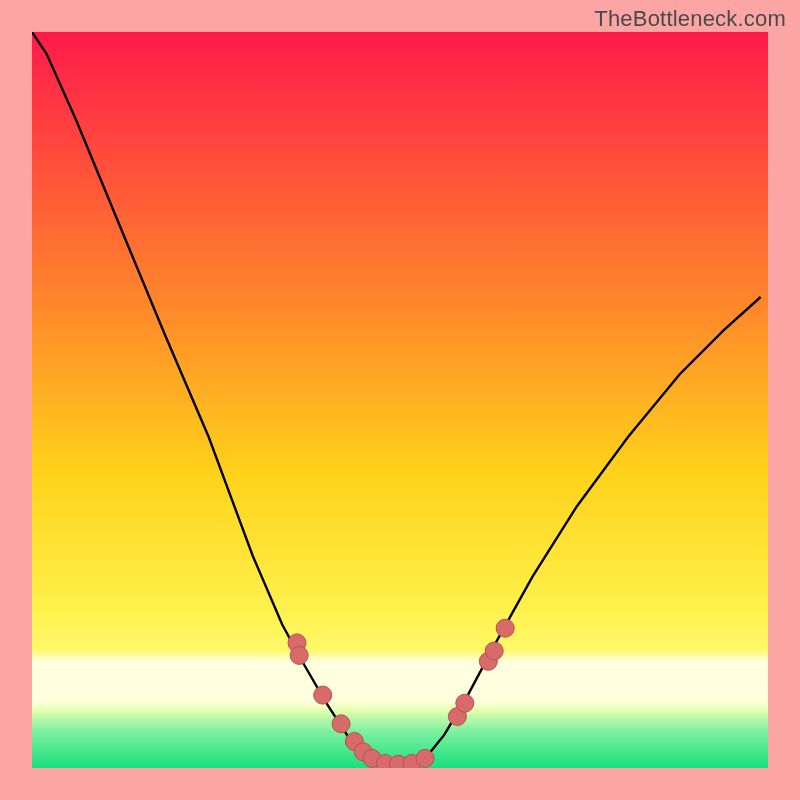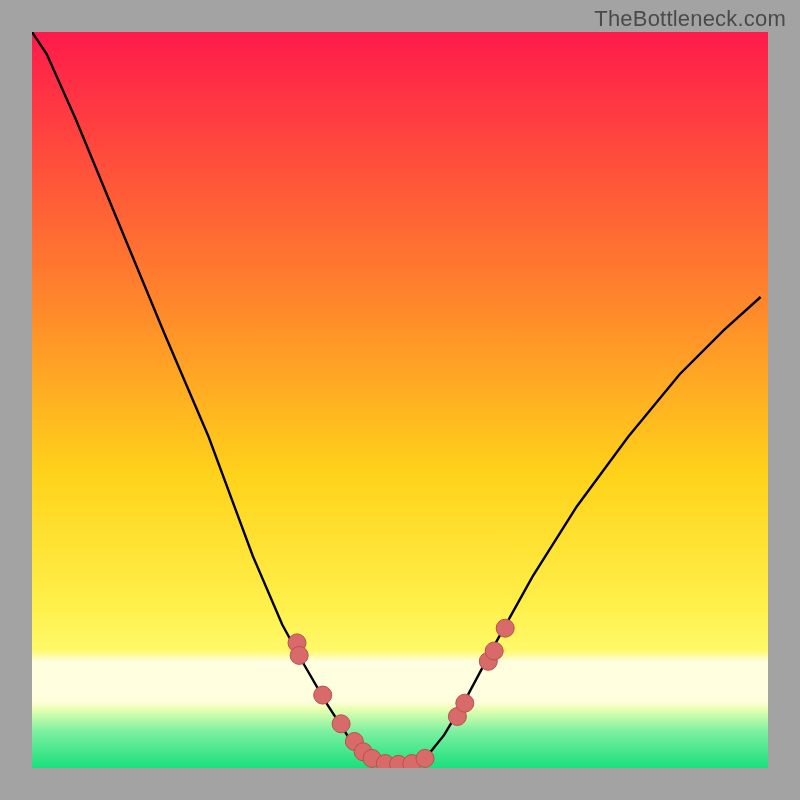--- a/index.html
+++ b/index.html
@@ -10,21 +10,21 @@
     overflow: hidden;
     background: #000;
     font-family: Arial, Helvetica, sans-serif;
   }
   .frame {
     position: absolute;
     left: 0;
     top: 0;
     width: 800px;
     height: 800px;
-    background: #a3a3a3;
+    background: #fca5a5;
   }
   .plot {
     position: absolute;
     left: 32px;
     top: 32px;
     width: 736px;
     height: 736px;
   }
   .watermark {
     position: absolute;

